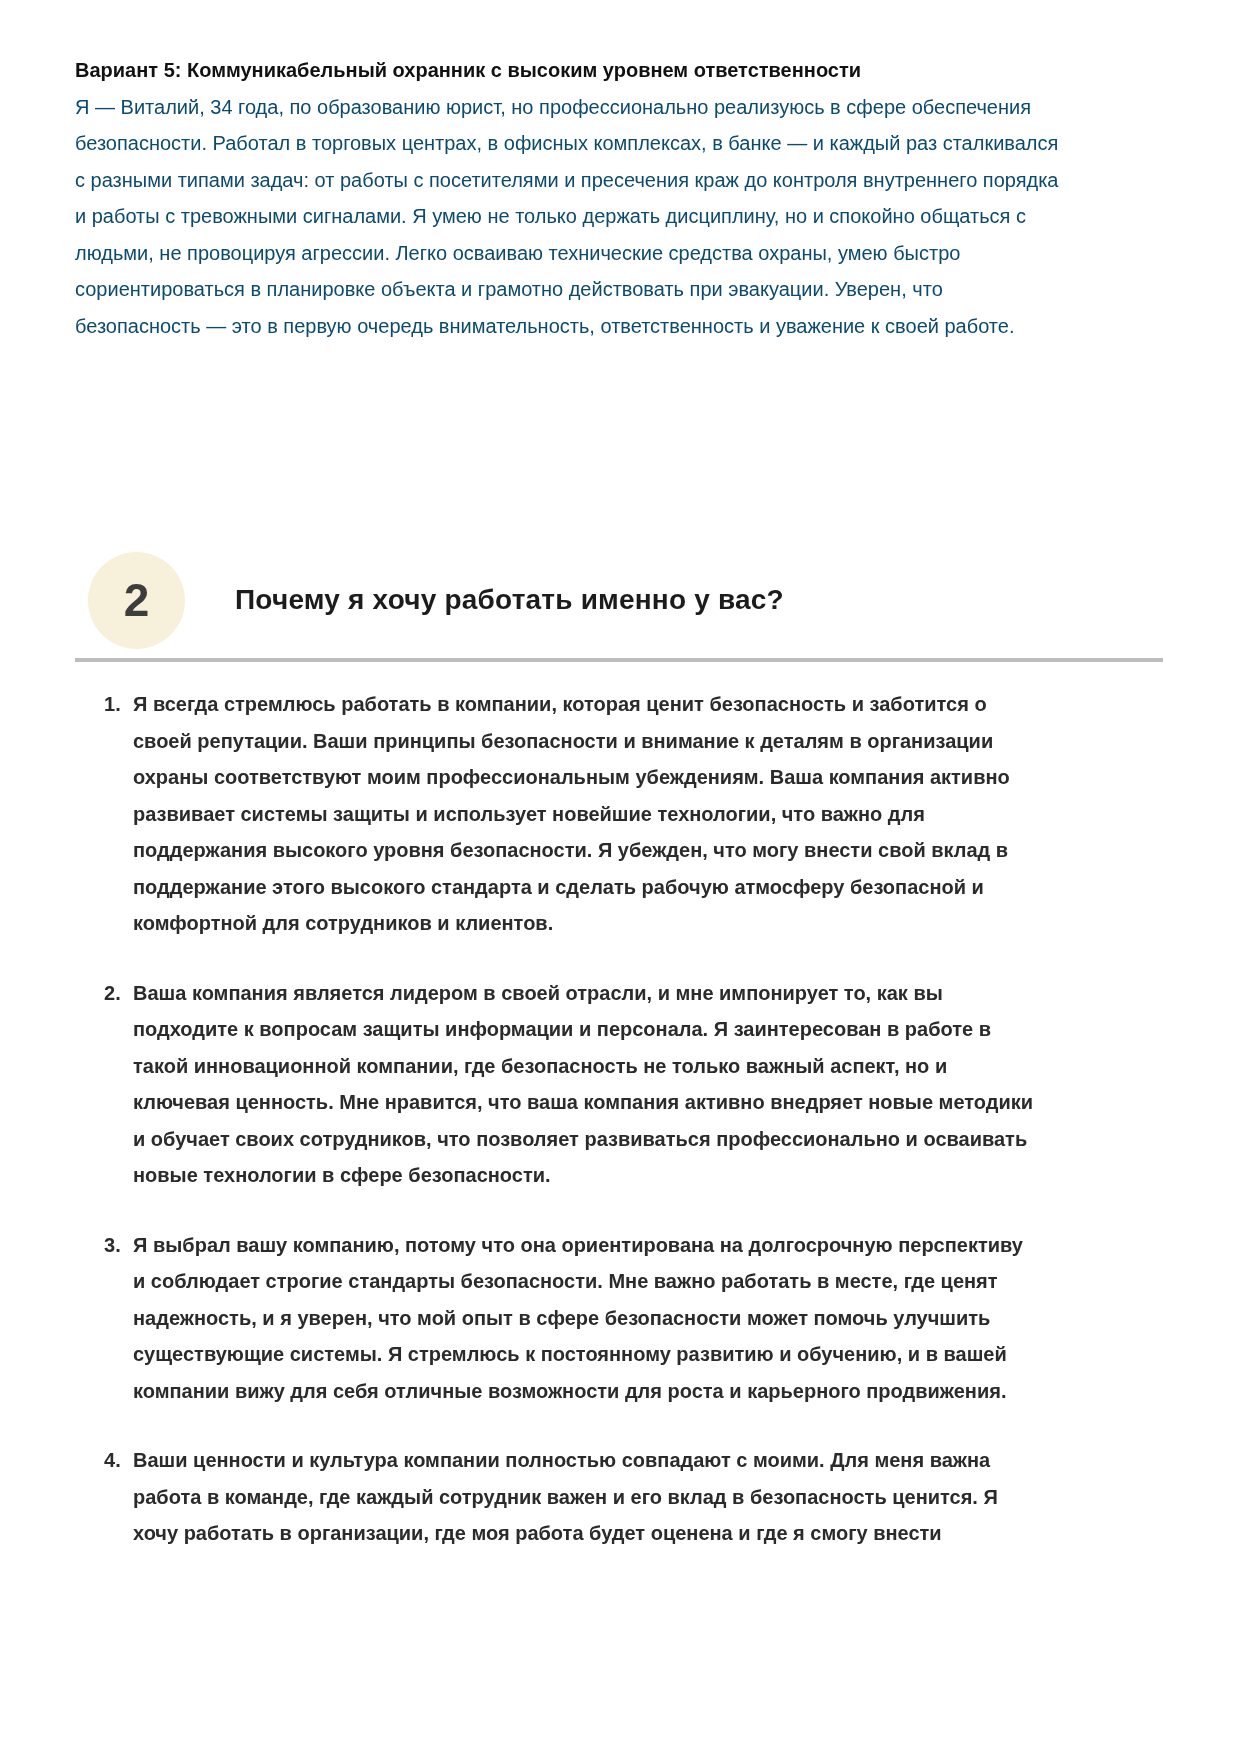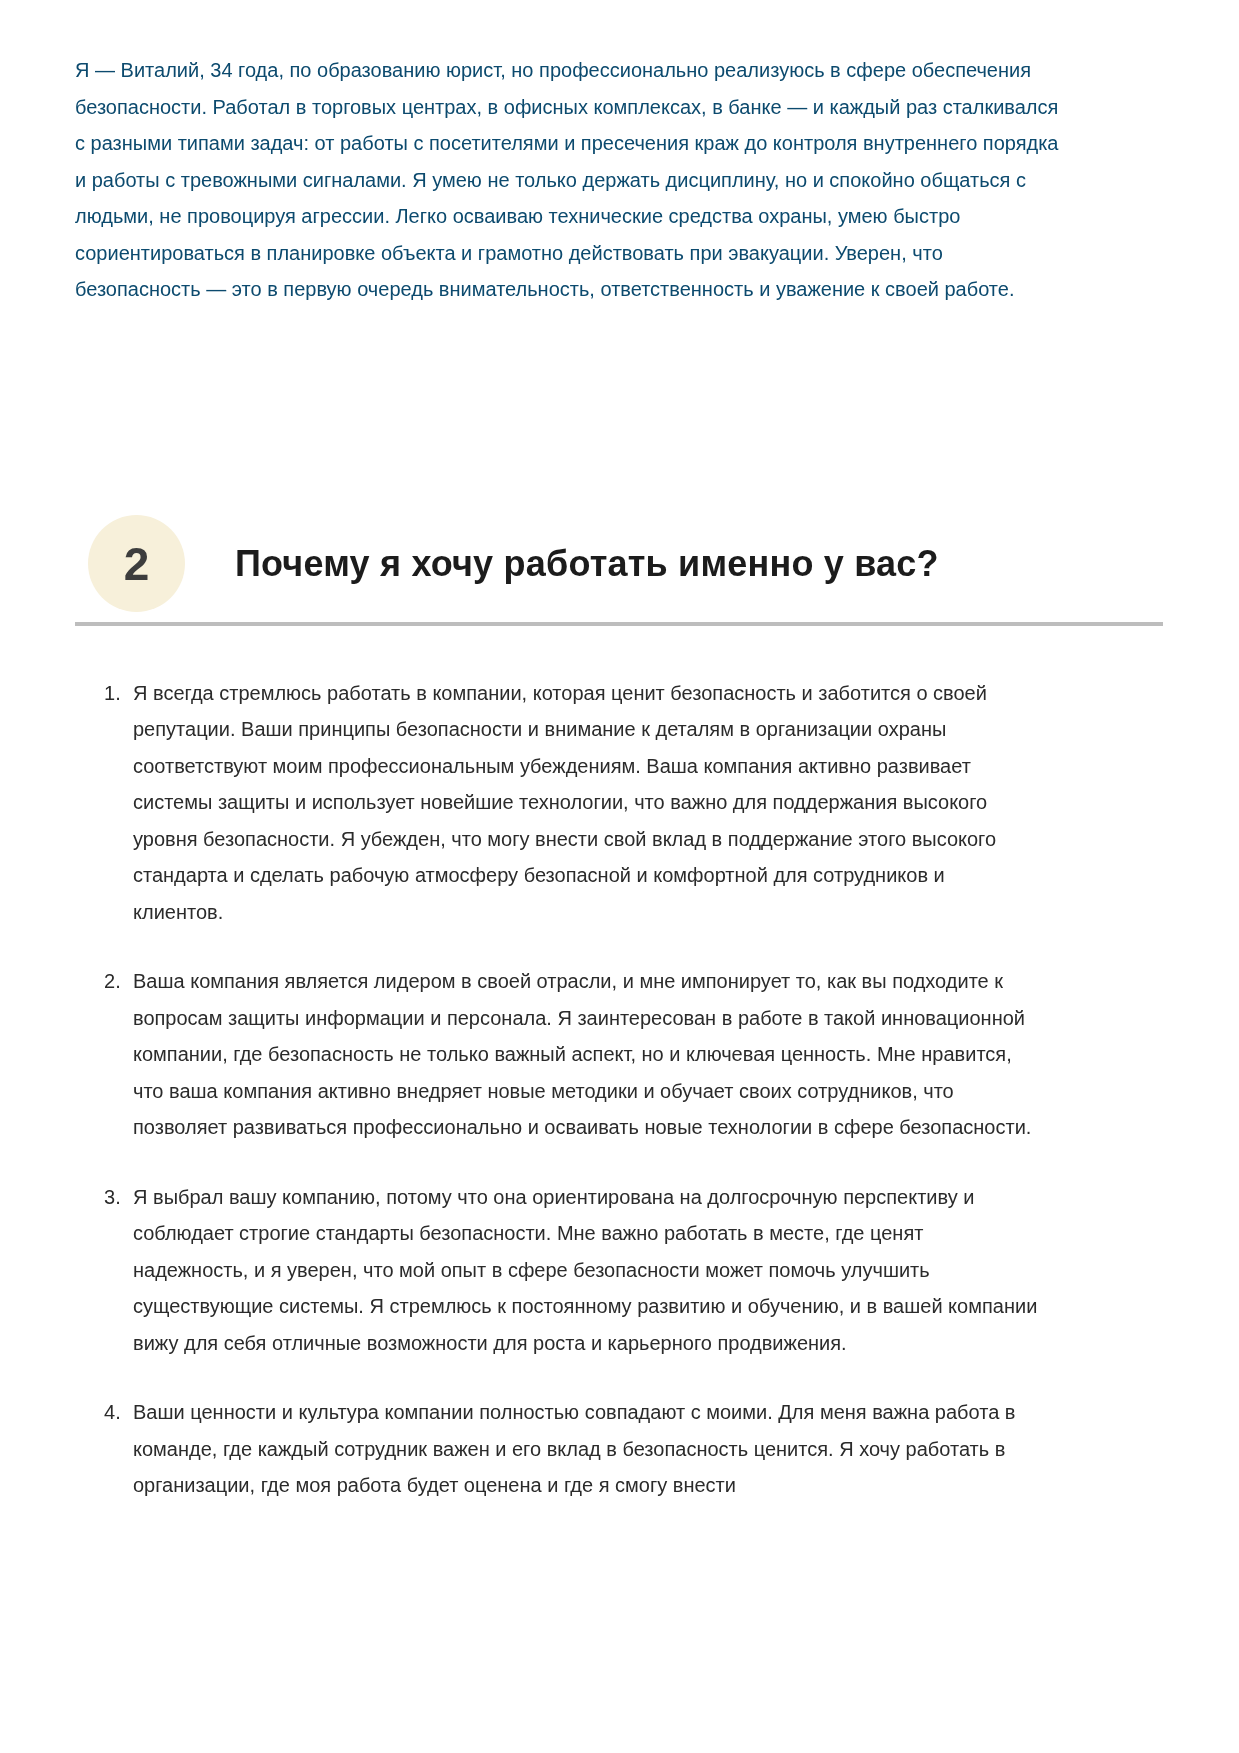--- a/index.html
+++ b/index.html
@@ -51,42 +51,43 @@
     justify-content: center;
   }
   .section-badge .num {
     font-size: 46px;
     font-weight: 700;
     color: #3d3d3d;
     line-height: 1;
   }
   .section-title {
     margin-left: 50px;
-    font-size: 36px;
+    font-size: 28px;
     font-weight: 700;
     color: #1c1c1c;
     letter-spacing: 0.2px;
   }
   
   .divider {
     border: none;
     height: 4px;
     background: #bdbdbd;
     margin-top: 9px;
     width: 1088px;
   }
   
   .reasons {
-    margin-top: 49px;
+    margin-top: 24px;
     width: 965px;
     list-style: none;
     counter-reset: reason;
     font-size: 20px;
     line-height: 36.5px;
     color: #2b2b2b;
+    font-weight: bold;
   }
   .reasons li {
     counter-increment: reason;
     position: relative;
     padding-left: 58px;
     margin-bottom: 33px;
   }
   .reasons li::before {
     content: counter(reason) ".";
     position: absolute;
@@ -94,20 +95,21 @@
     top: 0;
     color: #2b2b2b;
   }
 </style>
 </head>
 <body>
 
 <div class="page">
 
   <div class="intro">
+    <div class="intro-heading">Вариант 5: Коммуникабельный охранник с высоким уровнем ответственности</div>
     <div class="intro-paragraph">Я — Виталий, 34 года, по образованию юрист, но профессионально реализуюсь в сфере обеспечения безопасности. Работал в торговых центрах, в офисных комплексах, в банке — и каждый раз сталкивался с разными типами задач: от работы с посетителями и пресечения краж до контроля внутреннего порядка и работы с тревожными сигналами. Я умею не только держать дисциплину, но и спокойно общаться с людьми, не провоцируя агрессии. Легко осваиваю технические средства охраны, умею быстро сориентироваться в планировке объекта и грамотно действовать при эвакуации. Уверен, что безопасность — это в первую очередь внимательность, ответственность и уважение к своей работе.</div>
   </div>
 
   <div class="section-header">
     <div class="section-badge">
       <span class="num">2</span>
     </div>
     <h2 class="section-title">Почему я хочу работать именно у вас?</h2>
   </div>
 

